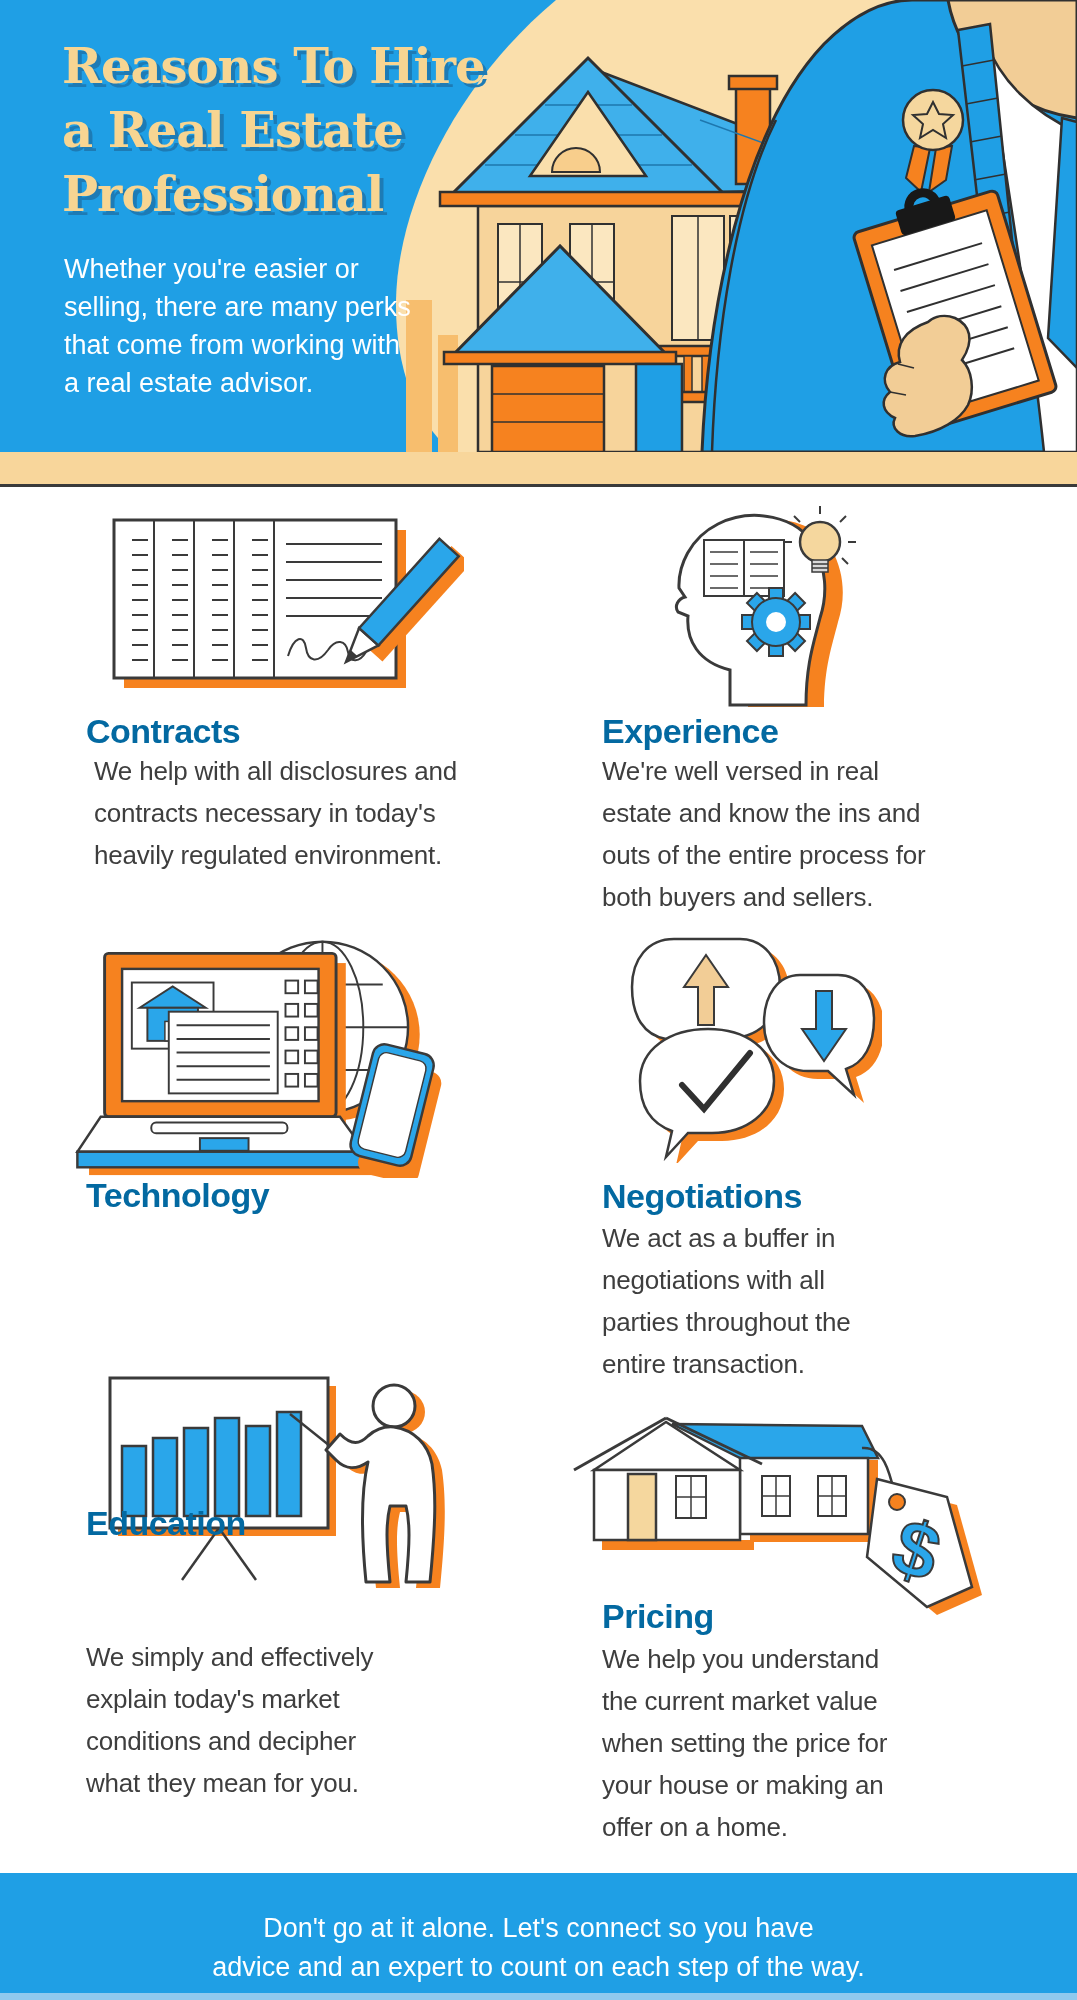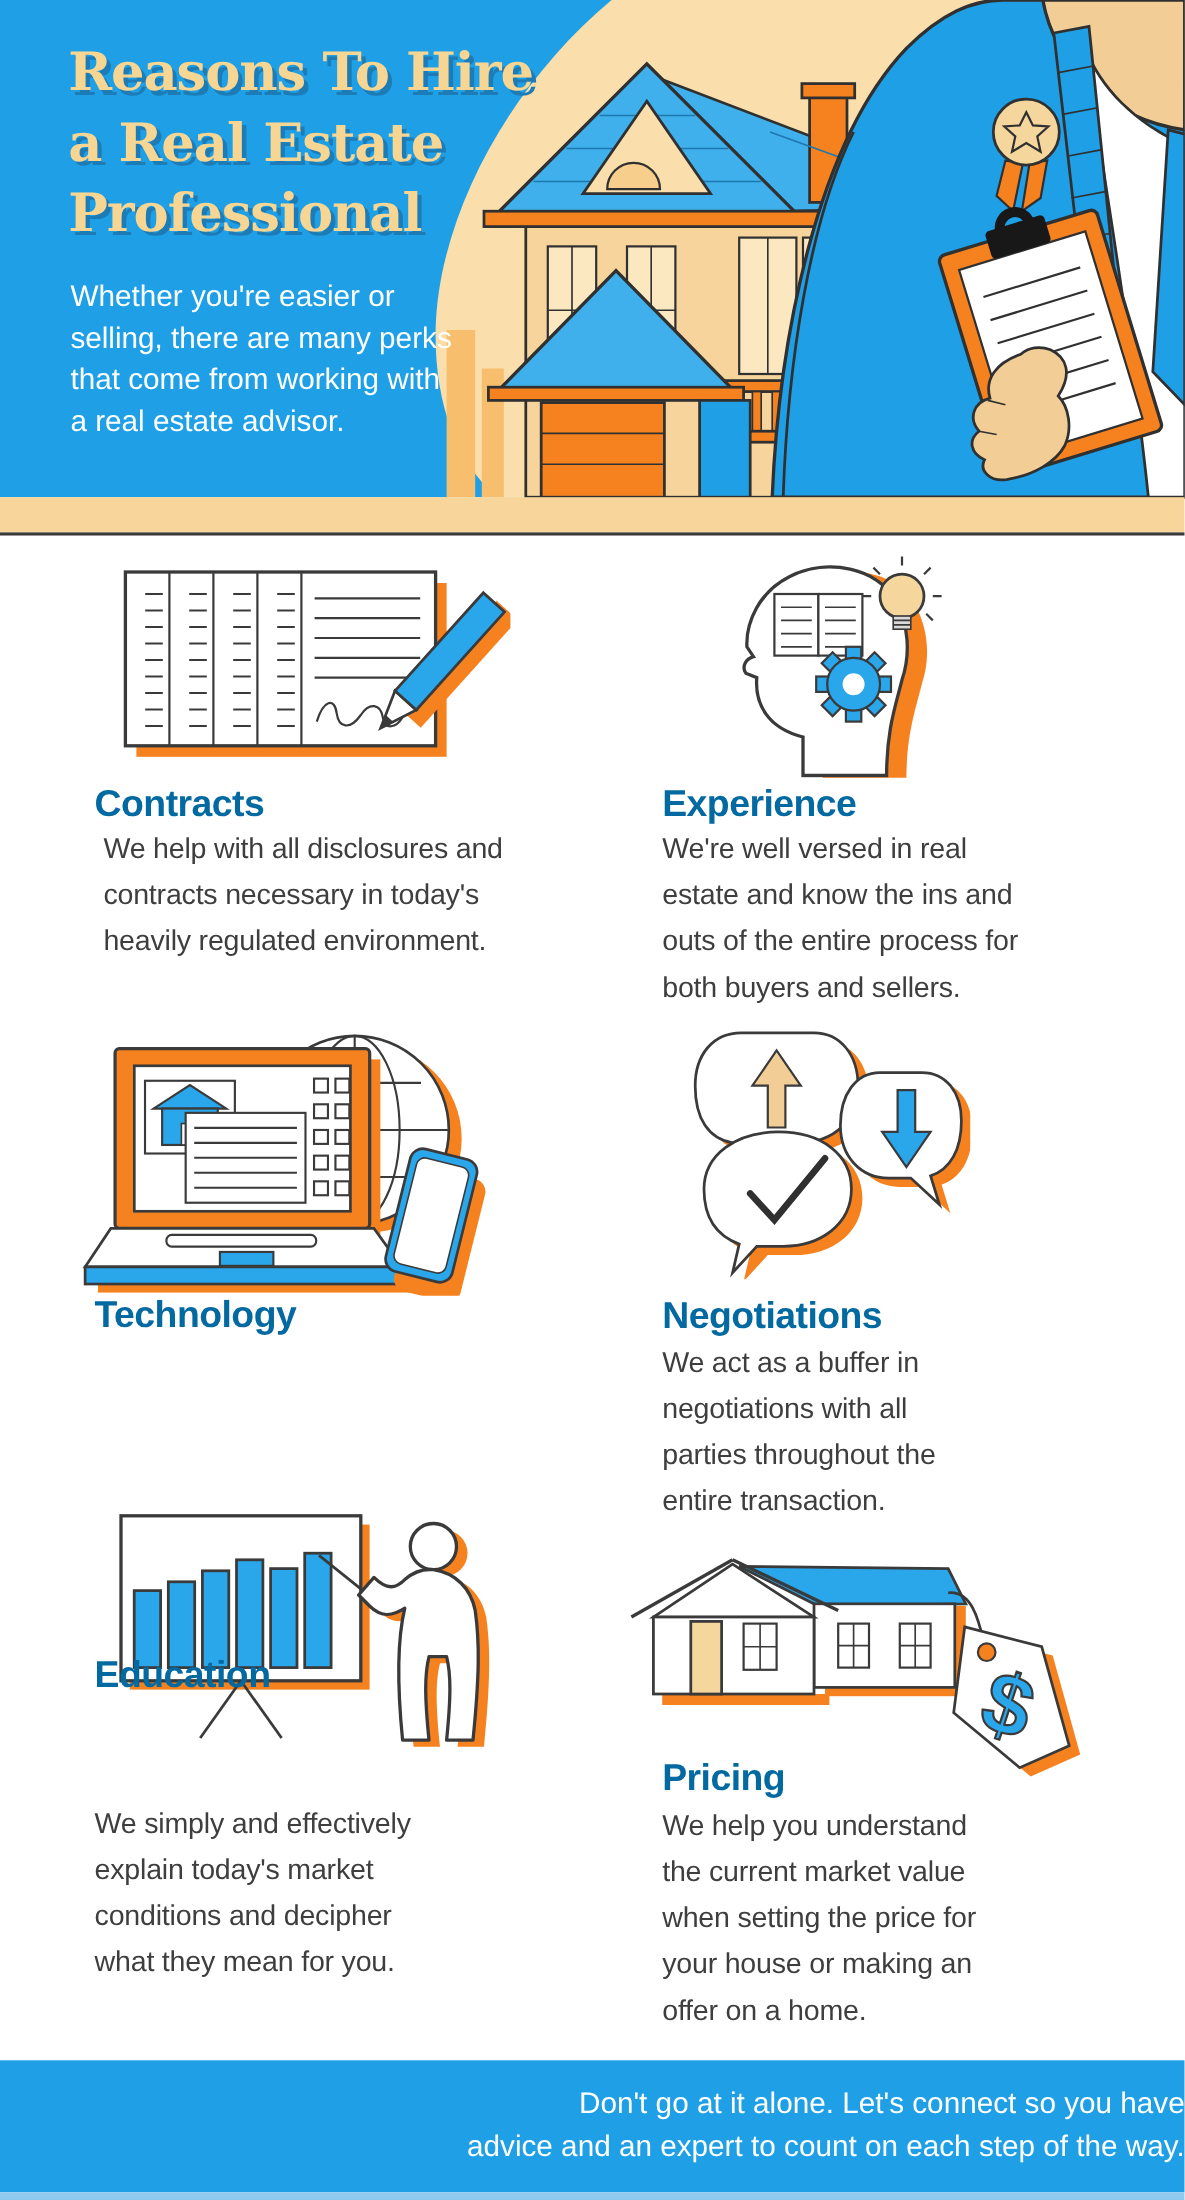--- a/index.html
+++ b/index.html
@@ -12,21 +12,21 @@
          font-size:48px;line-height:64px;color:#F7D592;letter-spacing:-1px;
          text-shadow:4px 4px 0 #1D7BB5;z-index:3;}
   #subtitle{position:absolute;left:64px;top:250px;font-size:27px;line-height:38px;color:#ffffff;z-index:3;}
   
   .sec-title{position:absolute;font-size:34px;font-weight:bold;color:#0369a1;letter-spacing:-0.5px;}
   .sec-body{position:absolute;font-size:26px;line-height:42px;color:#3E3E3E;letter-spacing:-0.2px;}
   .sec-icon{position:absolute;}
   .sec-icon svg{width:100%;height:100%;display:block;}
   
   #footer{position:absolute;left:0;top:1873px;width:1077px;height:120px;background:#1F9FE5;}
-  #footer-text{padding-top:20px;text-align:right;font-size:27px;line-height:39px;color:#ffffff;}
+  #footer-text{padding-top:36px;text-align:center;font-size:27px;line-height:39px;color:#ffffff;}
   #footer-edge{position:absolute;left:0;top:1993px;width:1077px;height:7px;background:#8FC9EE;}
 </style>
 </head>
 <body>
 
 <div id="page">
 
   <div id="header-illustration">
     <svg viewBox="0 0 1077 487" aria-hidden="true">
       <rect x="0" y="0" width="1077" height="452" fill="#1F9FE5"></rect>

